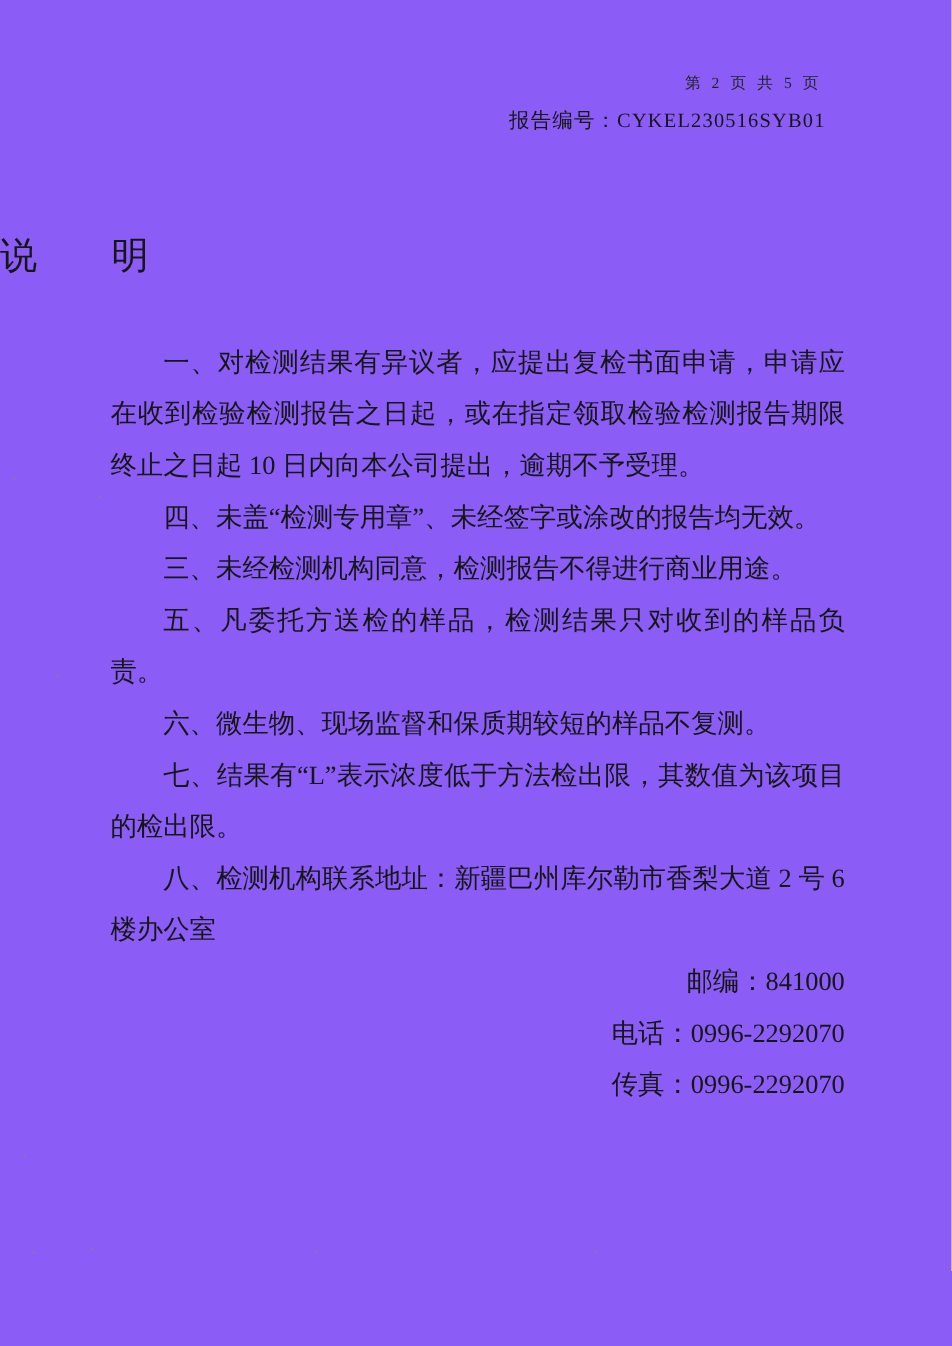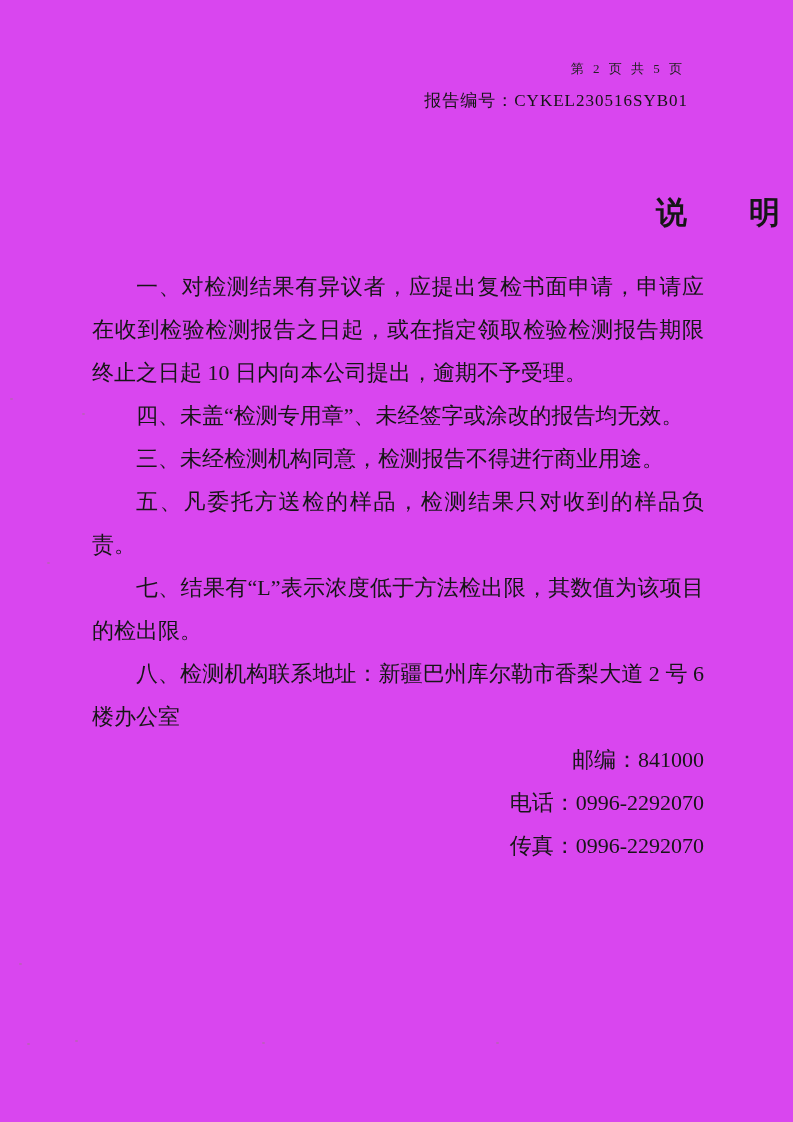--- a/index.html
+++ b/index.html
@@ -4,21 +4,21 @@
 <style>
   html, body {
     margin: 0;
     padding: 0;
     background: #ffffff;
   }
   .page {
     position: relative;
     width: 793px;
     height: 1122px;
-    background: #d946ef;
+    background: #8b5cf6;
     color: #1b1b1b;
     font-family: "Liberation Serif", "DejaVu Serif", serif;
     overflow: hidden;
     margin: 0 auto;
   }
   .page-number {
     position: absolute;
     top: 60px;
     right: 108px;
     font-size: 13px;
@@ -33,28 +33,28 @@
     letter-spacing: 1px;
     color: #151515;
     font-weight: 500;
   }
   .doc-title {
     position: absolute;
     top: 192px;
     left: 0;
     width: 780px;
     margin: 0;
-    text-align: right;
+    text-align: left;
     font-size: 31px;
-    font-weight: 700;
+    font-weight: 400;
     color: #161616;
   }
   .content {
     position: absolute;
-    top: 265px;
+    top: 280px;
     left: 92px;
     width: 612px;
     font-size: 22px;
     line-height: 43px;
     font-weight: 500;
     color: #161616;
   }
   .content p {
     margin: 0;
     text-indent: 2em;
@@ -86,20 +86,21 @@
     <span>报告编号：</span><span>CYKEL230516SYB01</span>
   </div>
 
   <h1 class="doc-title">说　　明</h1>
 
   <div class="content">
     <p>一、对检测结果有异议者，应提出复检书面申请，申请应在收到检验检测报告之日起，或在指定领取检验检测报告期限终止之日起 10 日内向本公司提出，逾期不予受理。</p>
     <p>四、未盖“检测专用章”、未经签字或涂改的报告均无效。</p>
     <p>三、未经检测机构同意，检测报告不得进行商业用途。</p>
     <p>五、凡委托方送检的样品，检测结果只对收到的样品负责。</p>
+    <p>六、微生物、现场监督和保质期较短的样品不复测。</p>
     <p>七、结果有“L”表示浓度低于方法检出限，其数值为该项目的检出限。</p>
     <p>八、检测机构联系地址：新疆巴州库尔勒市香梨大道 2 号 6楼办公室</p>
 
     <div class="contact">
       <p><span>邮编：</span><span>841000</span></p>
       <p><span>电话：</span><span>0996-2292070</span></p>
       <p><span>传真：</span><span>0996-2292070</span></p>
     </div>
   </div>
 

